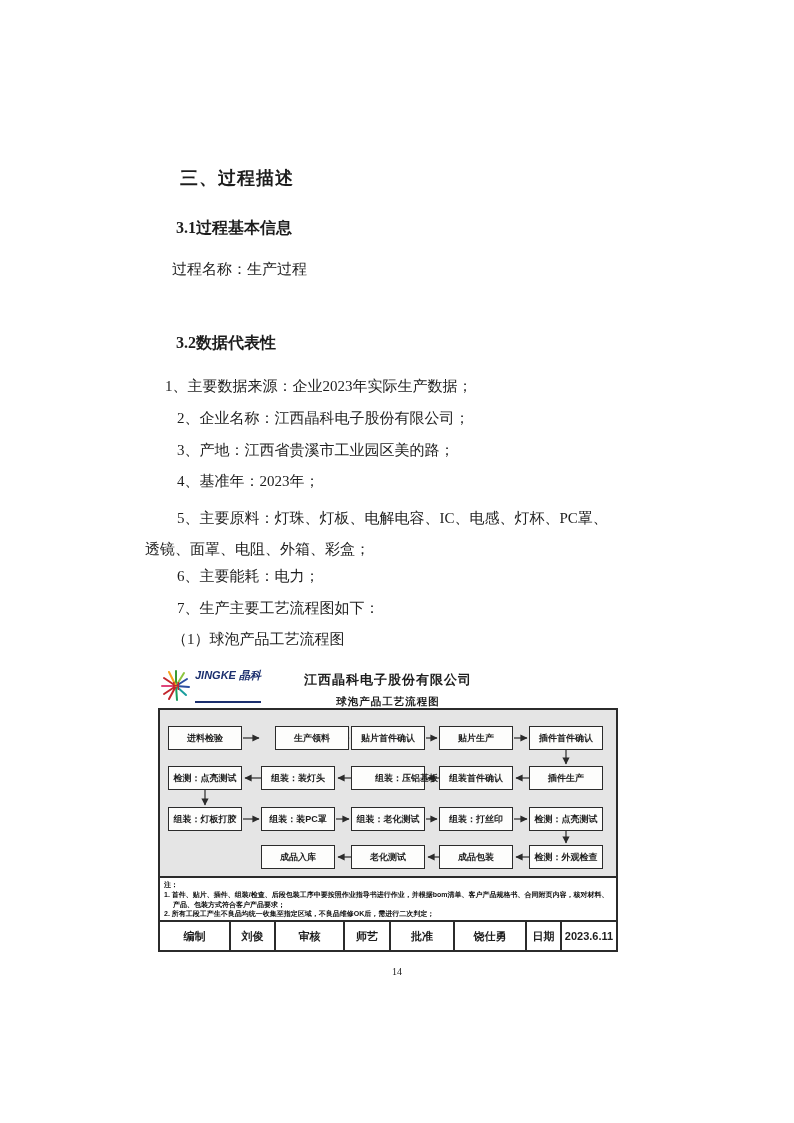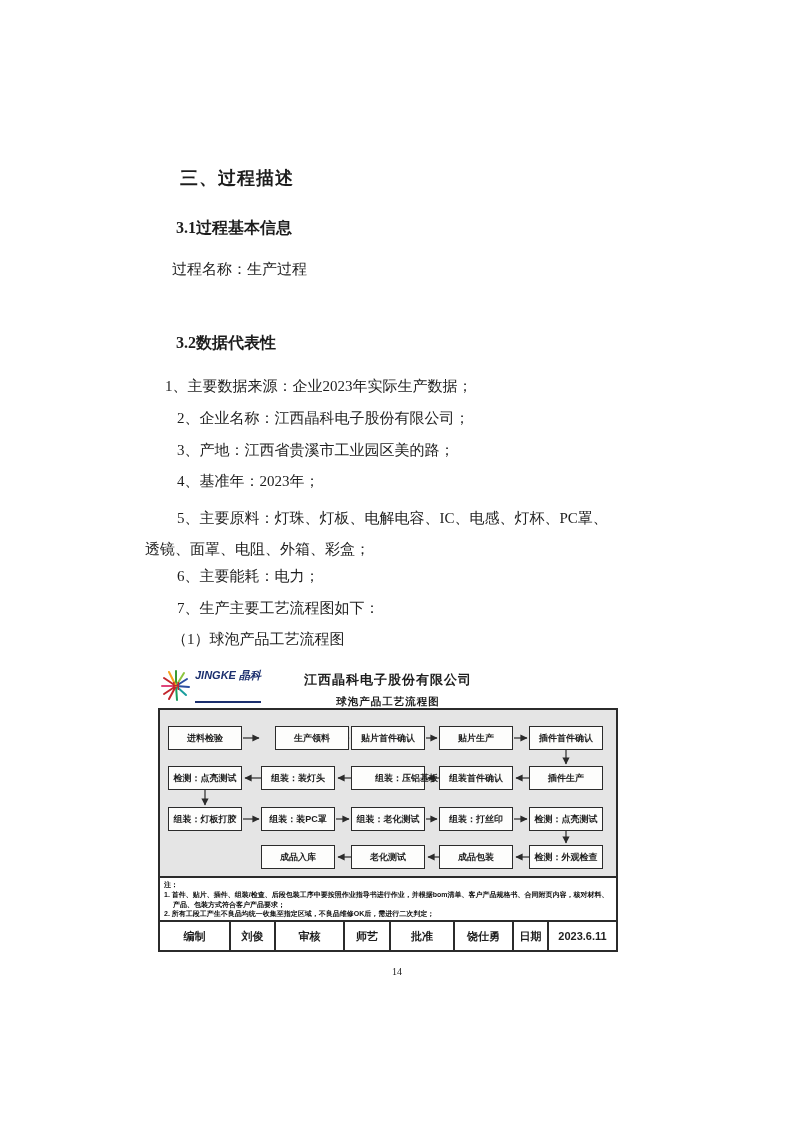--- a/index.html
+++ b/index.html
@@ -136,20 +136,20 @@
     <div class="note-line">1. 首件、贴片、插件、组装/检查、后段包装工序中要按照作业指导书进行作业，并根据bom清单、客户产品规格书、合同附页内容，核对材料、产品、包装方式符合客户产品要求；</div>
     <div class="note-line">2. 所有工段工产生不良品均统一收集至指定区域，不良品维修OK后，需进行二次判定；</div>
   </div>
 
   <div class="abs sig">
     <div class="sig-cell" style="width:71px;">编制</div>
     <div class="sig-cell" style="width:45px;">刘俊</div>
     <div class="sig-cell" style="width:69px;">审核</div>
     <div class="sig-cell" style="width:46px;">师艺</div>
     <div class="sig-cell" style="width:64px;">批准</div>
-    <div class="sig-cell" style="width:59px;">饶仕勇</div>
+    <div class="sig-cell" style="width:72px;">饶仕勇</div>
     <div class="sig-cell" style="width:35px;">日期</div>
     <div class="sig-cell" style="flex:1;">2023.6.11</div>
   </div>
 
   <div class="abs pageno">14</div>
 
 </div>
 
 </body></html>

